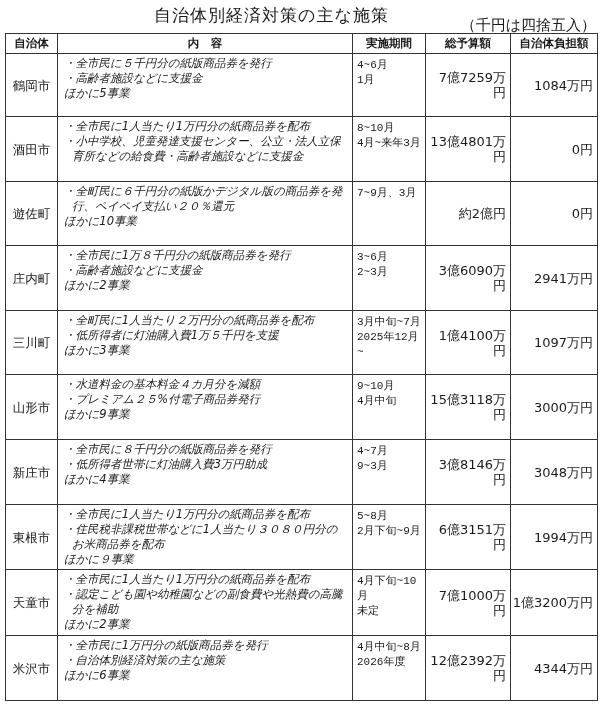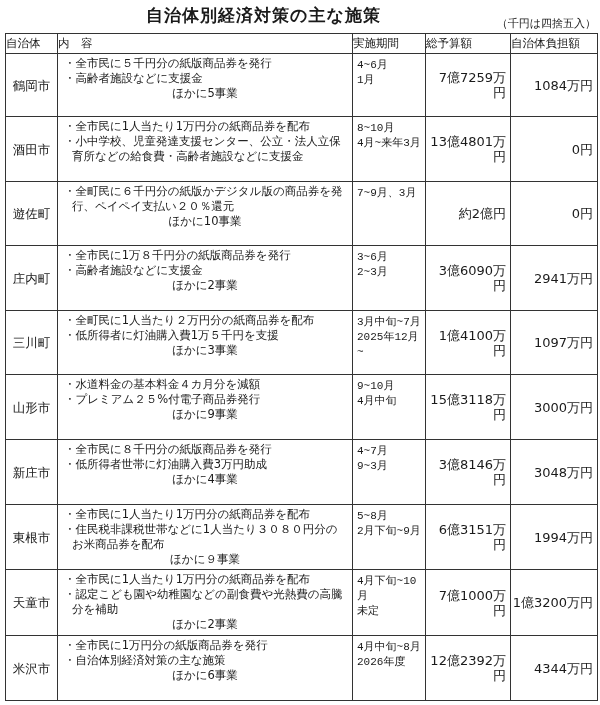--- a/index.html
+++ b/index.html
@@ -1,31 +1,31 @@
 <!DOCTYPE html>
 <html><head>
 <meta charset="utf-8">
 <style>
   html, body { margin: 0; padding: 0; background: #ffffff; }
   body { width: 600px; height: 705px; position: relative; overflow: hidden;
          font-family: "DejaVu Sans", "Liberation Sans", sans-serif; color: #1a1a1a; }
-  .title { position: absolute; left: 0; top: 4px; width: 527px; text-align: center;
-           font-size: 17px; font-weight: bold; letter-spacing: 1px; }
-  .note { position: absolute; right: 4px; top: 16px; font-size: 11px; }
+  .title { position: absolute; left: 8px; top: 4px; width: 527px; text-align: center;
+           font-size: 17px; font-weight: normal; letter-spacing: 1px; }
+  .note { position: absolute; right: 4px; top: 16px; font-size: 15px; }
   table { position: absolute; left: 5px; top: 33px; width: 592px; border-collapse: collapse;
           table-layout: fixed; border: 1.5px solid #222; }
   th, td { border: 1px solid #333; padding: 0; }
-  th { height: 19px; font-weight: normal; font-size: 11.5px; text-align: left; }
+  th { height: 19px; font-weight: bold; font-size: 11.5px; text-align: center; }
   td { font-size: 11.5px; line-height: 15px; vertical-align: middle; }
   td.muni { text-align: center; font-size: 12.5px; margin-left: 36px; }
-  td.content { padding: 2px 4px 2px 6px; vertical-align: top; }
+  td.content { padding: 2px 4px 2px 6px; vertical-align: top; font-style: italic; }
   td.period { padding: 4px 4px; vertical-align: top; font-size: 11px; font-family: Liberation Mono, monospace; }
   td.budget, td.burden { text-align: right; padding-right: 4px; font-size: 13px; }
   .item { display: block; padding-left: 8px; text-indent: -8px; }
-  .other { display: block; text-align: center; padding-right: 2px; }
+  .other { display: block; text-align: left; padding-right: 2px; }
   .pline { display: block; }
 </style>
 </head>
 <body>
 
 <div class="title">自治体別経済対策の主な施策</div>
 <div class="note">（千円は四捨五入）</div>
 
 <table>
   <colgroup>

